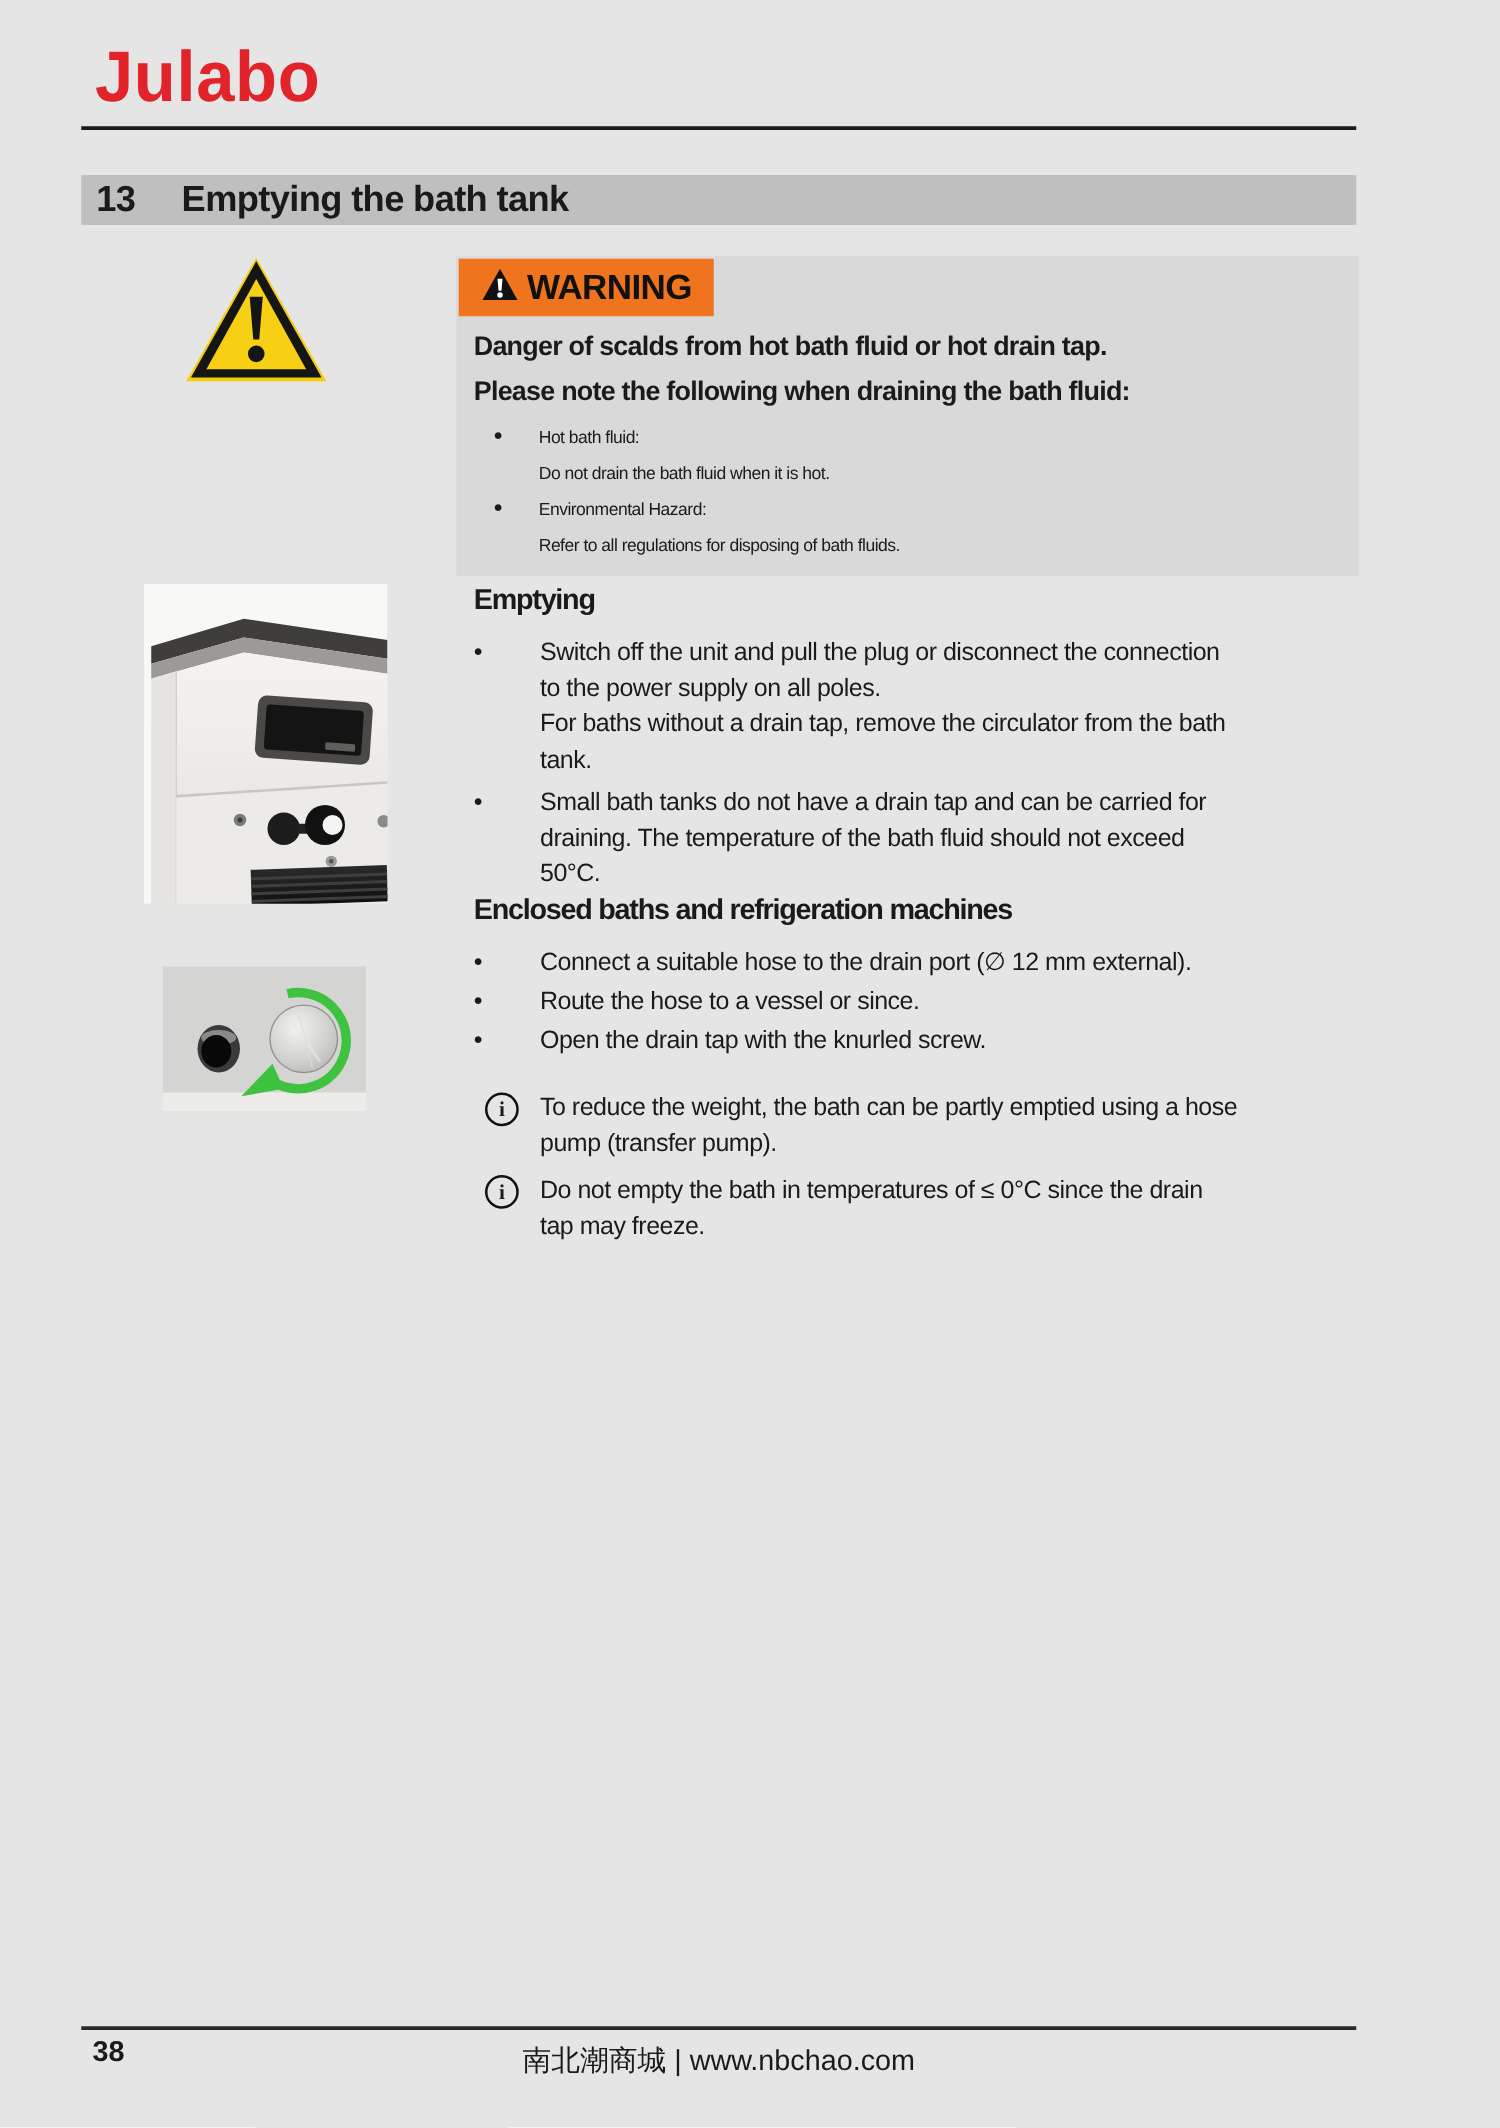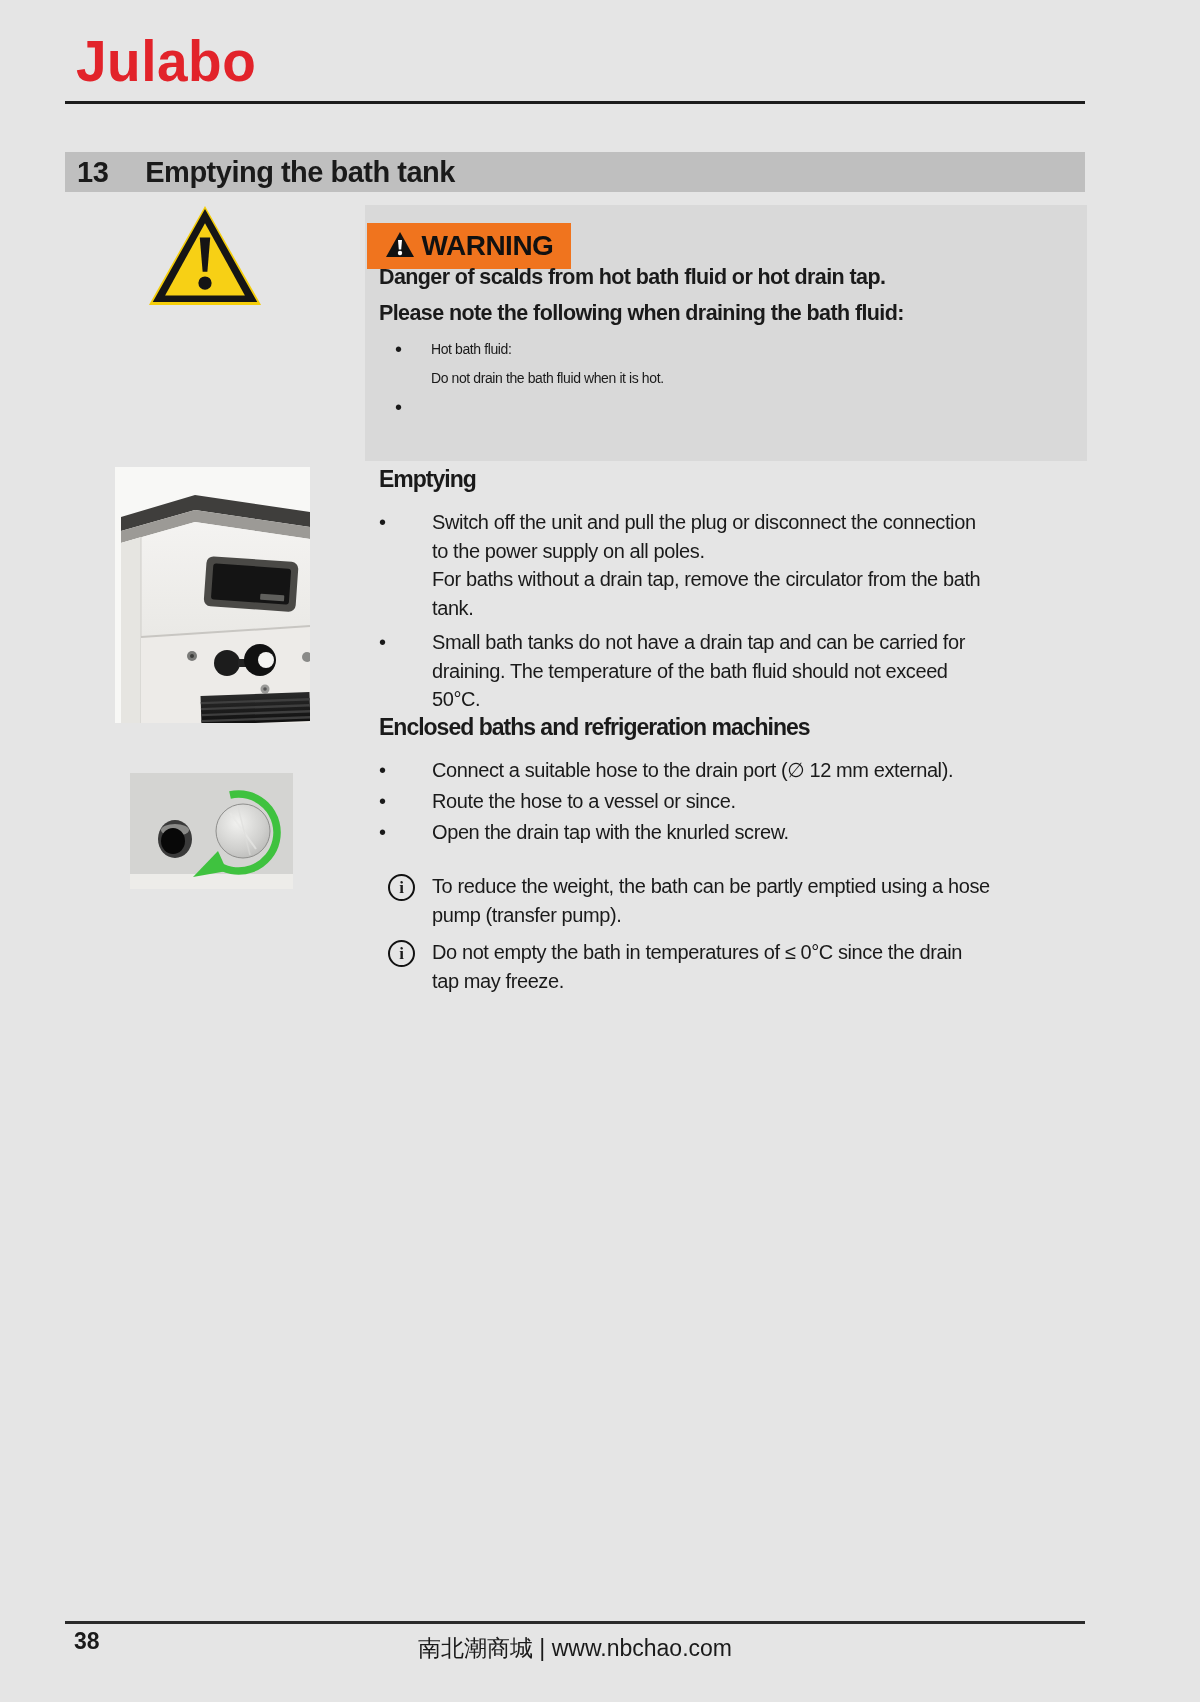--- a/index.html
+++ b/index.html
@@ -8,34 +8,34 @@
     font-family:"Liberation Sans", sans-serif; color:#1a1a1a; overflow:hidden;
   }
   
   .logo {
     position:absolute; left:76px; top:28px;
     font-size:55px; font-weight:900; letter-spacing:0.5px;
     color:#e2232a; transform:scaleY(1.04); transform-origin:left top;
   }
   .rule-top { position:absolute; left:65px; top:101px; width:1020px; height:3px; background:#1c1c1c; }
   .section-bar {
-    position:absolute; left:65px; top:152px; width:1020px; height:40px;
+    position:absolute; left:65px; top:140px; width:1020px; height:40px;
     background:#bfbfbf; display:flex; align-items:center;
   }
   .section-number { margin-left:12px; font-size:29px; font-weight:bold; letter-spacing:-0.5px; }
   .section-title  { margin-left:37px; font-size:29px; font-weight:bold; letter-spacing:-0.5px; }
 
   
   .warning-triangle { position:absolute; left:148px; top:205px; }
   .warning-box {
     position:absolute; left:365px; top:205px; width:722px; height:256px;
     background:#d9d9d9;
   }
   .warning-banner {
-    position:absolute; left:2px; top:18px; width:204px; height:46px;
+    position:absolute; left:2px; top:2px; width:204px; height:46px;
     background:#f0741e; display:flex; align-items:center; justify-content:center; gap:7px;
   }
   .warning-banner-label { font-size:28px; font-weight:800; letter-spacing:-0.5px; color:#111; }
   .wb-lead1 { position:absolute; left:14px; top:60px; font-size:21.5px; font-weight:bold; letter-spacing:-0.6px; }
   .wb-lead2 { position:absolute; left:14px; top:96px; font-size:21.5px; font-weight:bold; letter-spacing:-0.6px; }
   .wb-bullets { position:absolute; left:0; top:130px; }
   .wb-row { display:flex; }
   .wb-dot { width:36px; margin-left:30px; font-size:20px; line-height:29px; flex:none; }
   .wb-text { font-size:14px; line-height:29px; letter-spacing:-0.4px; white-space:pre-line; }
 
@@ -109,20 +109,22 @@
     <div class="wb-lead1">Danger of scalds from hot bath fluid or hot drain tap.</div>
     <div class="wb-lead2">Please note the following when draining the bath fluid:</div>
     <div class="wb-bullets">
       <div class="wb-row">
         <span class="wb-dot">•</span>
         <span class="wb-text">Hot bath fluid:
 Do not drain the bath fluid when it is hot.</span>
       </div>
       <div class="wb-row">
         <span class="wb-dot">•</span>
+        <span class="wb-text">Environmental Hazard:
+Refer to all regulations for disposing of bath fluids.</span>
       </div>
     </div>
   </div>
 
   <div class="photo1">
     <svg width="195" height="256" viewBox="0 0 195 256">
       <defs>
         <linearGradient id="bodyGrad" x1="0" y1="0" x2="0" y2="1">
           <stop offset="0" stop-color="#f4f3f1"></stop>
             <stop offset="1" stop-color="#e2e1dd"></stop>

